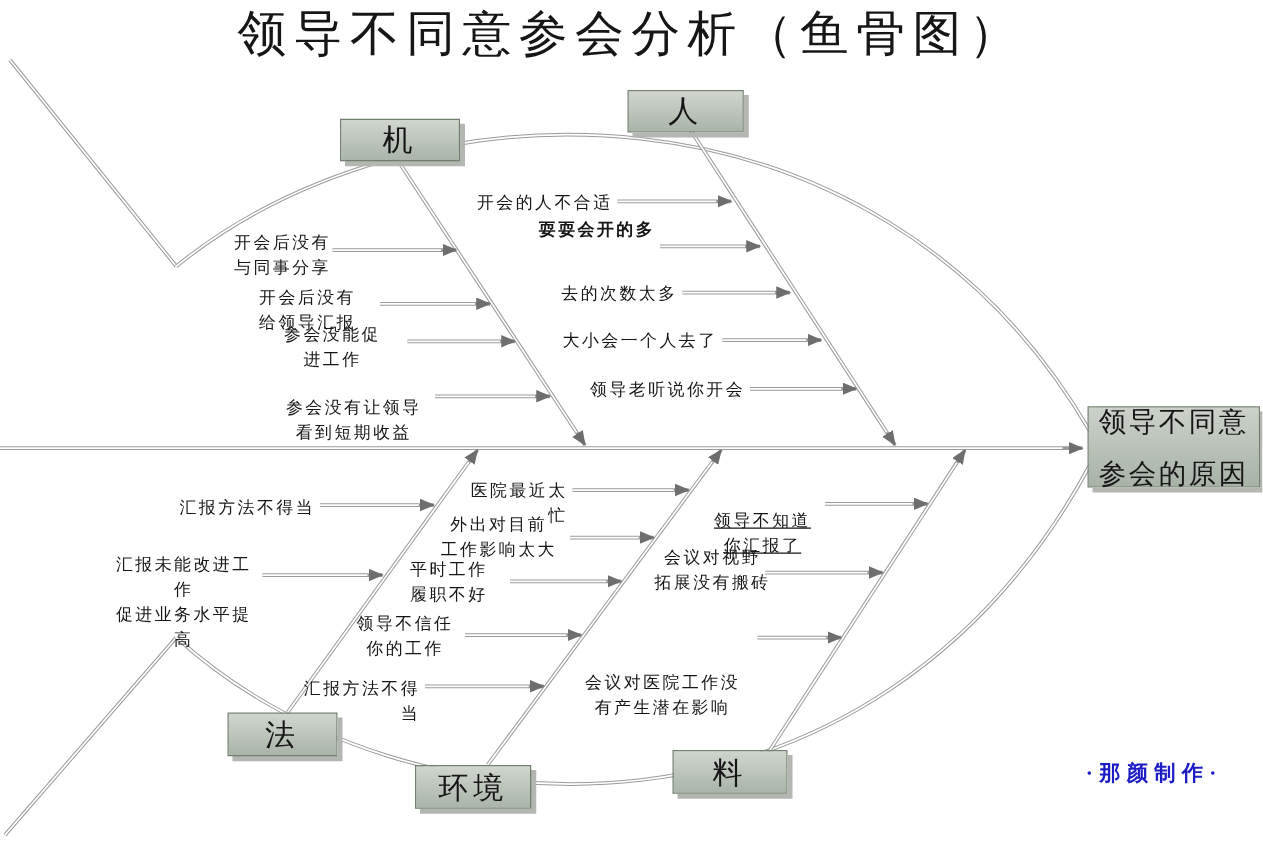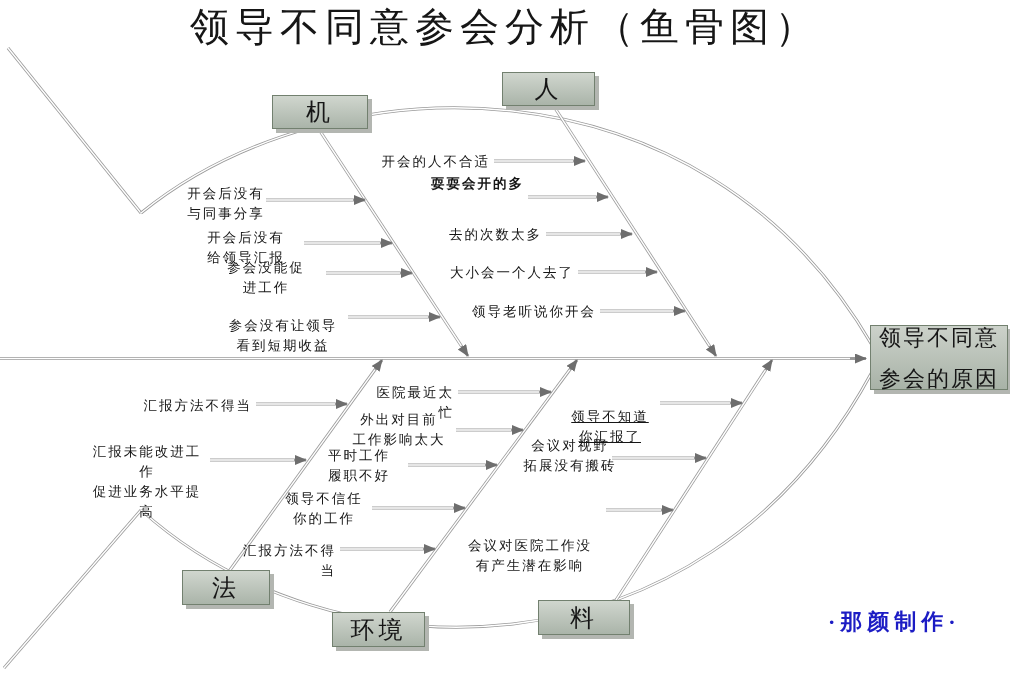--- a/index.html
+++ b/index.html
@@ -26,22 +26,22 @@
     background:linear-gradient(#ccd2ca,#a8b2a7);
     border:1px solid #72806f;box-shadow:4px 4px 0 #b3b6b1;
     font-size:22px;line-height:41px;letter-spacing:2px;white-space:pre-line;
   }
   .label{
     position:absolute;z-index:4;font-size:13.5px;line-height:20px;letter-spacing:2px;
     white-space:pre-line;text-align:center;
   }
   .label.r{text-align:right;}
   .watermark{
-    position:absolute;left:828px;top:607px;width:150px;z-index:5;text-align:left;
-    font-weight:bold;font-size:22px;letter-spacing:5px;
+    position:absolute;left:828px;top:607px;width:150px;z-index:5;text-align:right;
+    font-weight:bold;font-size:17px;letter-spacing:5px;
   }
 </style>
 </head>
 <body>
 
 <div id="stage">
 
   <div class="title">领导不同意参会分析（鱼骨图）</div>
 
   <svg id="diagram-svg" width="1010" height="675" viewBox="0 0 1010 675">

